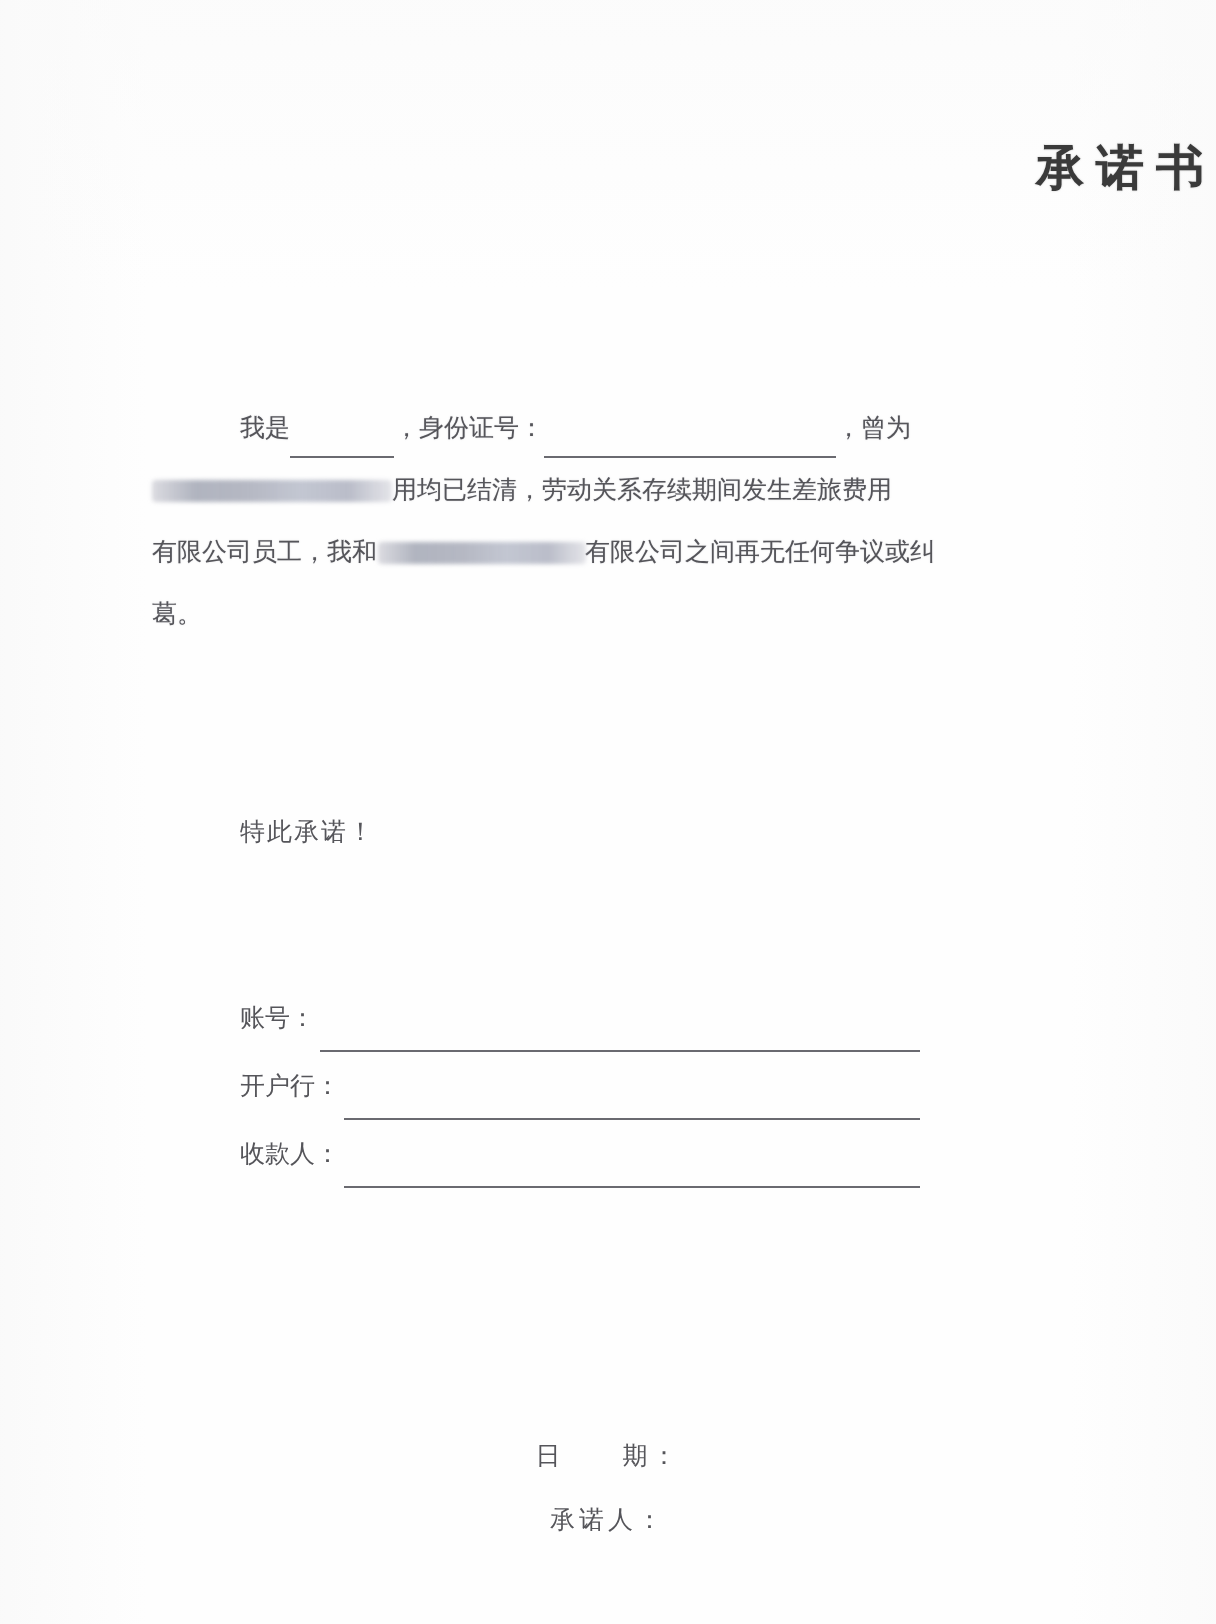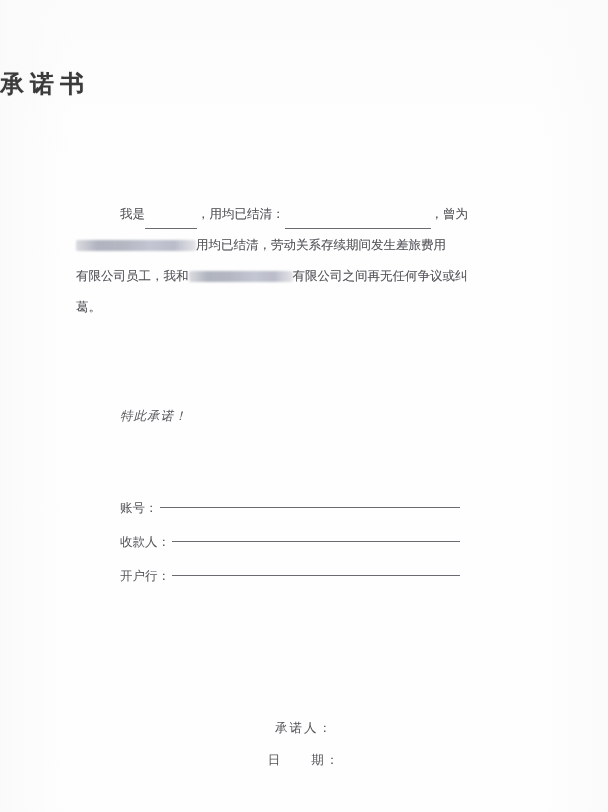--- a/index.html
+++ b/index.html
@@ -28,21 +28,21 @@
       linear-gradient(to bottom, rgba(250,250,250,0.6), rgba(255,255,255,0) 18%),
       linear-gradient(to right, rgba(248,248,248,0.7), rgba(255,255,255,0) 12%, rgba(255,255,255,0) 88%, rgba(248,248,248,0.6));
     pointer-events: none;
   }
 
   .doc-title {
     position: absolute;
     top: 68px;
     left: 0;
     width: 100%;
-    text-align: left;
+    text-align: right;
     font-size: 24px;
     letter-spacing: 6px;
     font-weight: bold;
     color: #3a3a3a;
     font-family: "DejaVu Serif", serif;
     text-shadow: 0 0 1px rgba(120,120,120,0.45);
   }
 
   .body-block {
     position: absolute;
@@ -94,37 +94,35 @@
   .r-small { width: 36px; }
   .r-tiny  { width: 58px; }
 
   .statement {
     position: absolute;
     top: 408px;
     left: 120px;
     font-size: 12.5px;
     color: #55555a;
     letter-spacing: 1px;
-    font-style: italic;
   }
 
   .bank-block {
     position: absolute;
     top: 492px;
     left: 120px;
     width: 340px;
     font-size: 12.5px;
     color: #55555a;
     line-height: 34px;
   }
   .bank-row {
     display: flex;
-    align-items: flex-start;
+    align-items: flex-end;
     white-space: nowrap;
-    font-family: Liberation Mono, monospace;
   }
   .bank-label { flex: 0 0 auto; }
   .bank-line {
     flex: 1 1 auto;
     border-bottom: 1px solid #6a6a70;
     height: 15px;
     margin-left: 2px;
   }
 
   .signature-block {
@@ -144,21 +142,21 @@
 <body>
 
 <div class="page">
   <div class="scan-texture"></div>
 
   <div class="doc-title">承诺书</div>
 
   <div class="body-block">
 
     <p class="para-indent">
-      <span>我是</span><span class="blank b-short"></span><span>，用均已结清：</span><span class="blank b-id"></span><span>，曾为</span>
+      <span>我是</span><span class="blank b-short"></span><span>，身份证号：</span><span class="blank b-id"></span><span>，曾为</span>
     </p>
 
     <p>
       <span class="redact r-wide"></span><span>用均已结清，劳动关系存续期间发生差旅费用</span>
     </p>
 
 
 
     <p>
       <span>有限公司员工，我和</span><span class="redact r-mid"></span><span>有限公司之间再无任何争议或纠</span>
@@ -168,26 +166,26 @@
   </div>
 
   <div class="statement">特此承诺！</div>
 
   <div class="bank-block">
     <div class="bank-row">
       <span class="bank-label">账号：</span>
       <span class="bank-line"></span>
     </div>
     <div class="bank-row">
-      <span class="bank-label">收款人：</span>
+      <span class="bank-label">开户行：</span>
       <span class="bank-line"></span>
     </div>
     <div class="bank-row">
-      <span class="bank-label">开户行：</span>
+      <span class="bank-label">收款人：</span>
       <span class="bank-line"></span>
     </div>
   </div>
 
   <div class="signature-block">
+    <span class="sig-row">日　　期：</span>
     <span class="sig-row">承诺人：</span>
-    <span class="sig-row">日　　期：</span>
   </div>
 </div>
 
 </body></html>

